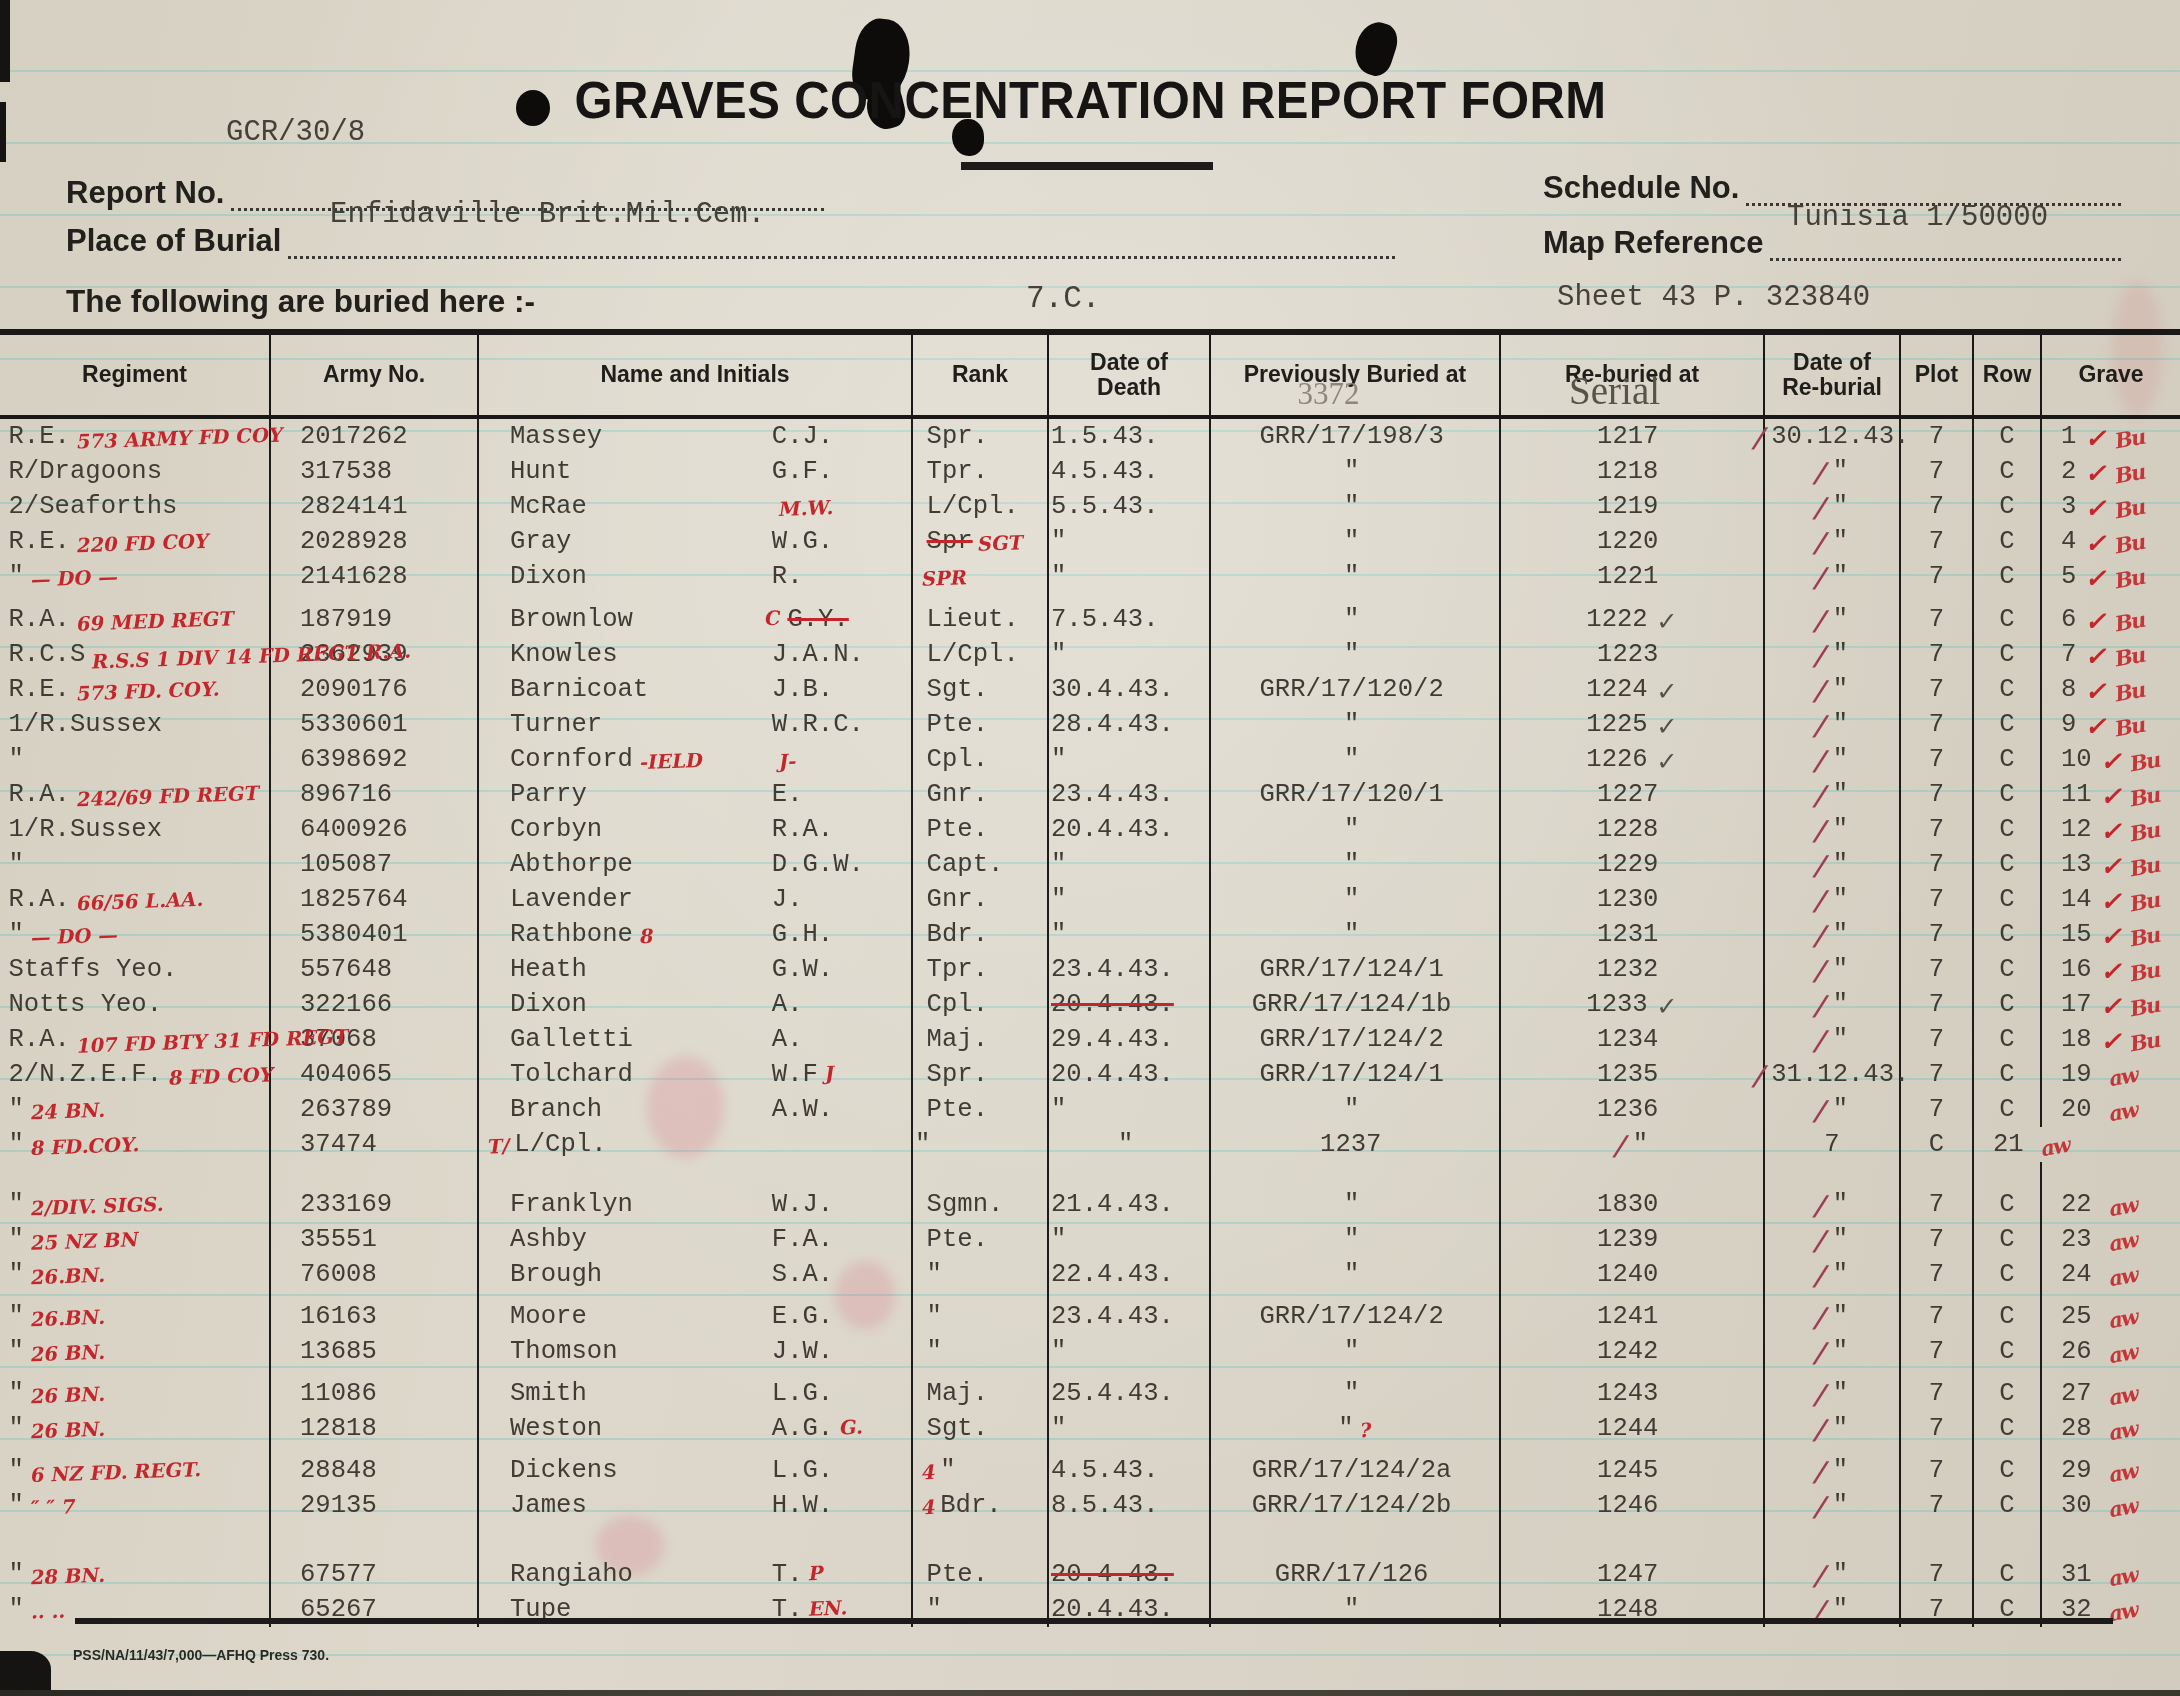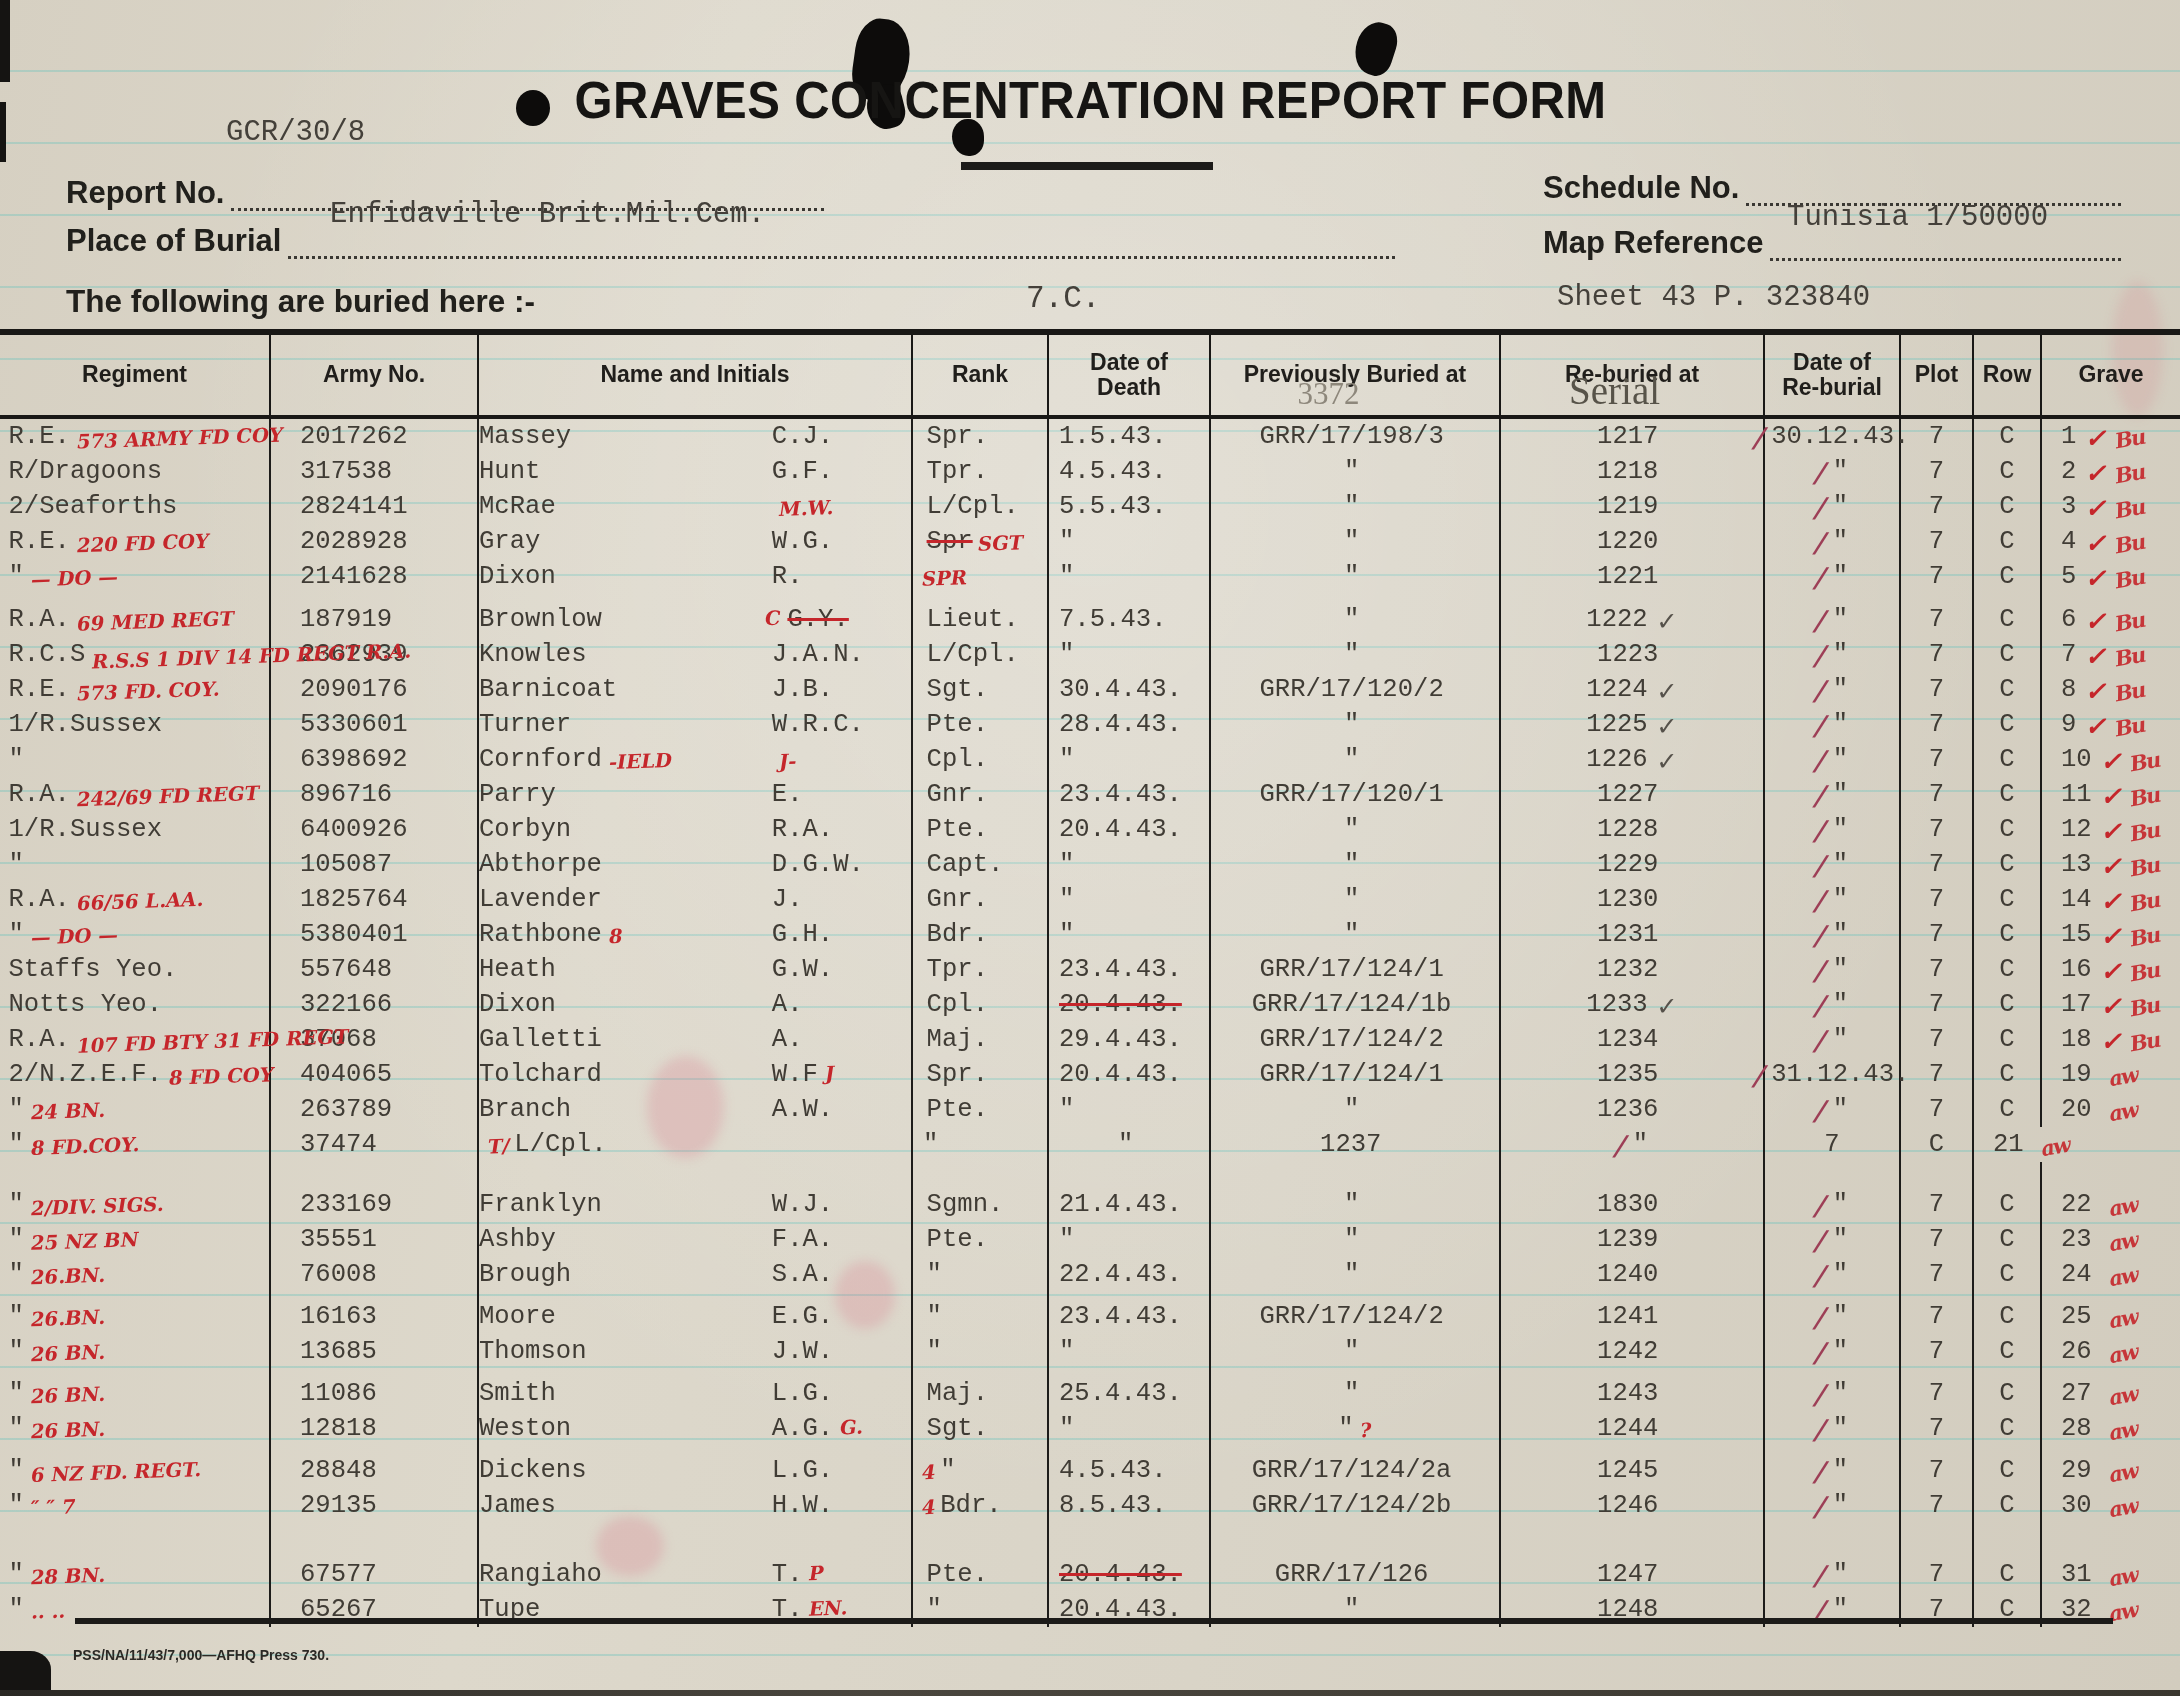--- a/index.html
+++ b/index.html
@@ -45,24 +45,24 @@
   .hover-typed{position:absolute;font-family:Liberation Serif, serif;font-weight:400;}
   .ov-3372{left:30%;top:52%;font-size:31px;color:#8d877b;}
   .ov-serial{left:26%;top:44%;font-size:39px;color:#575349;text-align:right;}
   .trow{height:35px;}
   .trow .cell{border-right:2.6px solid #1d1c1a;display:flex;align-items:flex-end;line-height:34px;
     font-size:25.6px;white-space:nowrap;overflow:visible;}
   .trow .cell:last-child{border-right:none;}
   .trow .typed{font-size:25.6px;}
   .c-reg{padding-left:8.5px;}
   .c-army{padding-left:29px;}
-  .c-name{position:relative;}
+  .c-name{position:relative;padding-left:31px;}
   .initials{position:absolute;left:286px;bottom:0;display:flex;gap:6.8px;}
   .c-rank{padding-left:8.5px;gap:5.1px;}
-  .c-death{padding-left:10px;}
+  .c-death{padding-left:2px;}
   .c-prev{justify-content:center;gap:6.8px;}
   .c-serial{justify-content:center;gap:8.5px;}
   .c-reb{justify-content:center;gap:6.8px;}
   .c-plot,.c-row{justify-content:center;}
   .c-grave{padding-left:19px;gap:8.5px;}
   .red{font-family:"DejaVu Serif",serif;font-style:italic;font-weight:700;color:#c5262b;font-size:19.6px;
     line-height:31px;transform:rotate(-2deg);}
   .note{margin-left:6.8px;}
   .check{font-size:25.6px;line-height:32px;transform:none;}
   .scrib{font-size:21px;opacity:.9;transform:rotate(-10deg);letter-spacing:-1.7px;}

